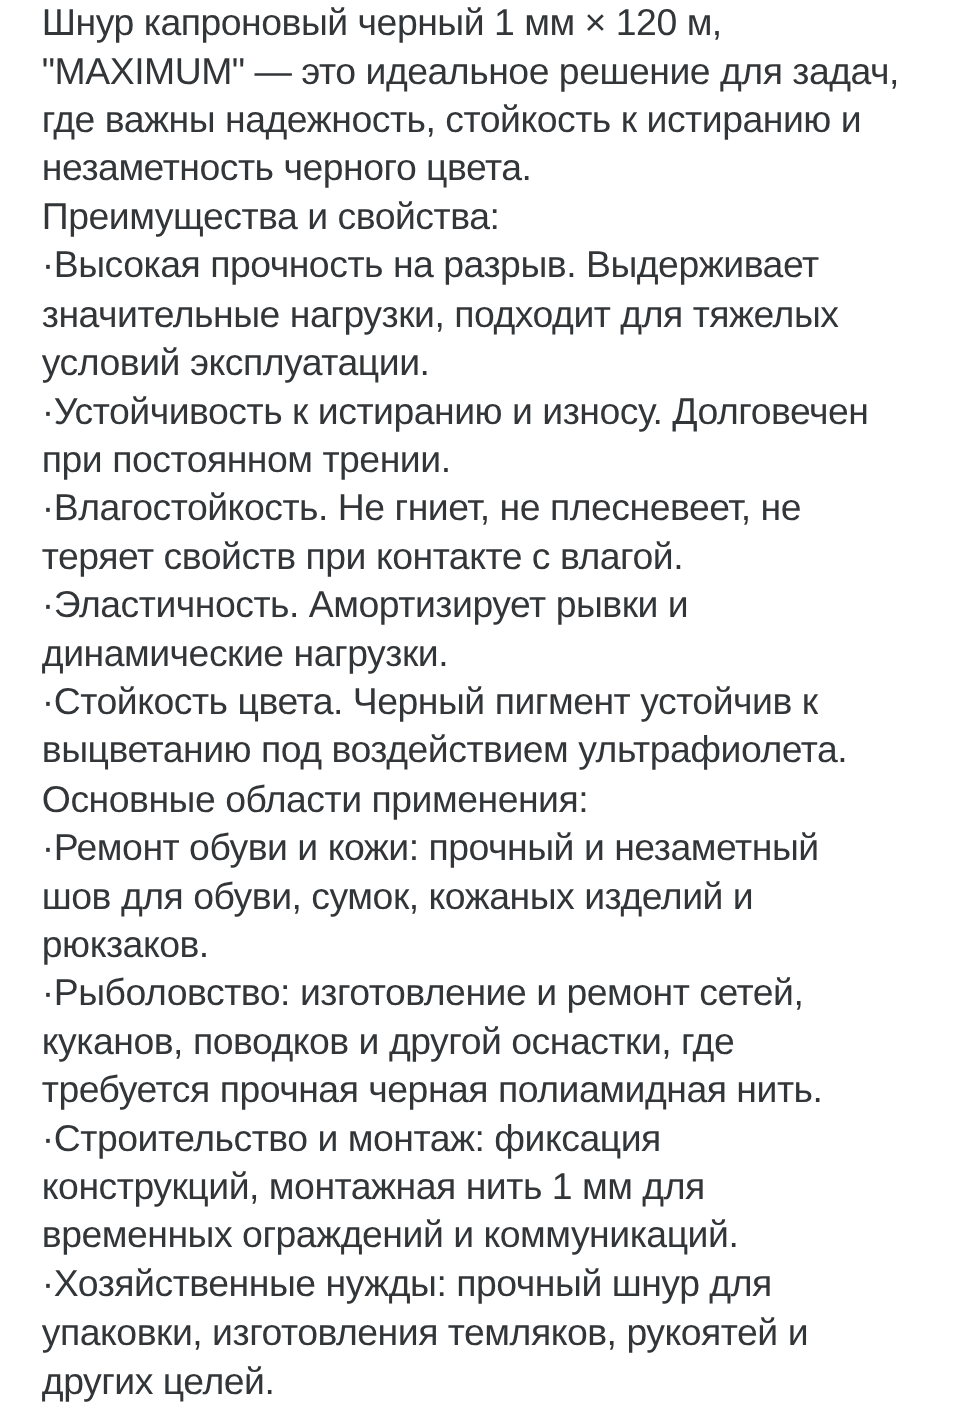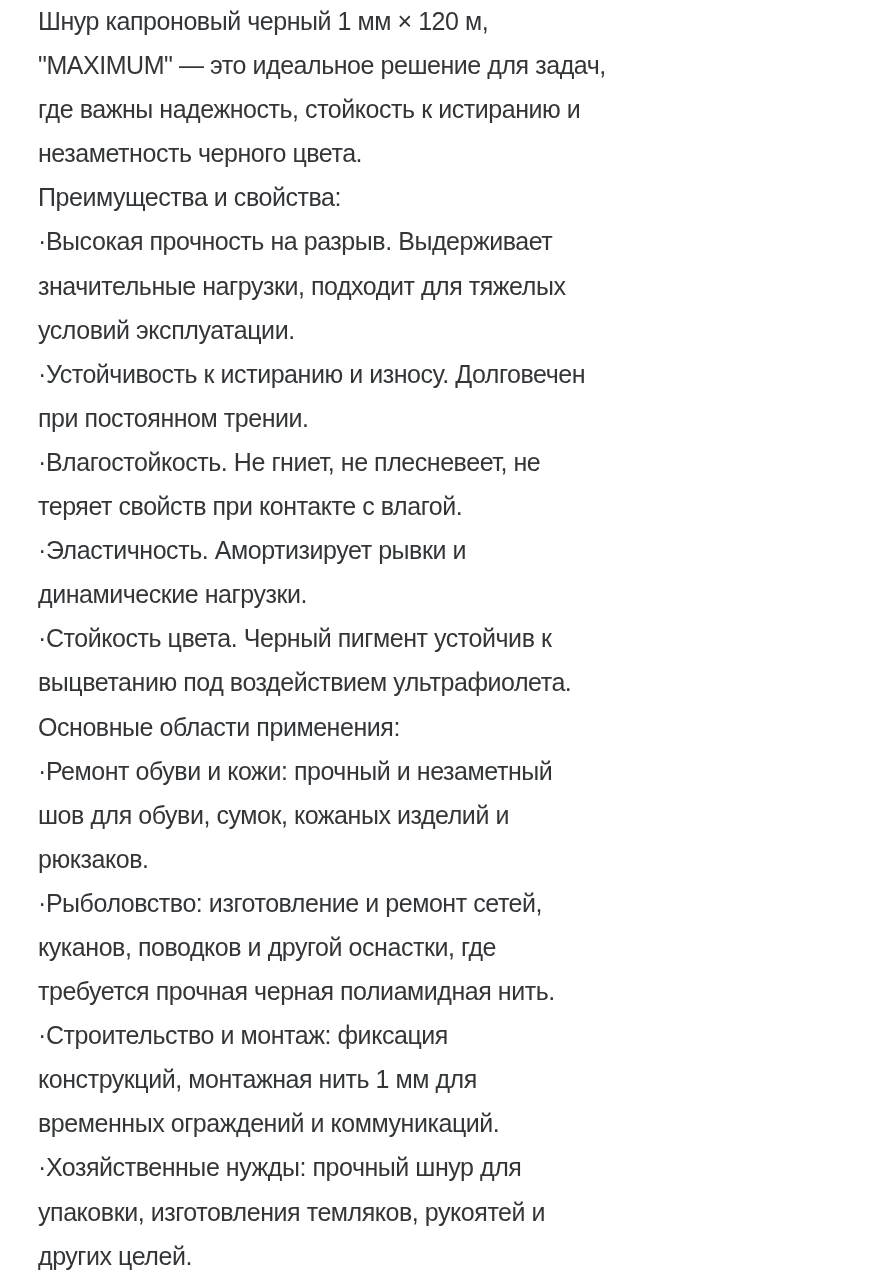--- a/index.html
+++ b/index.html
@@ -11,21 +11,21 @@
     width: 873px;
     height: 1280px;
     overflow: hidden;
   }
   .description-block {
     box-sizing: border-box;
     width: 873px;
     padding: 0 30px 0 38px;
     margin-top: -1px;
     font-family: "Liberation Sans", "DejaVu Sans", sans-serif;
-    font-size: 25px;
+    font-size: 34px;
     line-height: 44.1px;
     letter-spacing: -0.45px;
     color: #333639;
     white-space: pre;
     -webkit-font-smoothing: antialiased;
   }
 </style>
 </head>
 <body>
 

